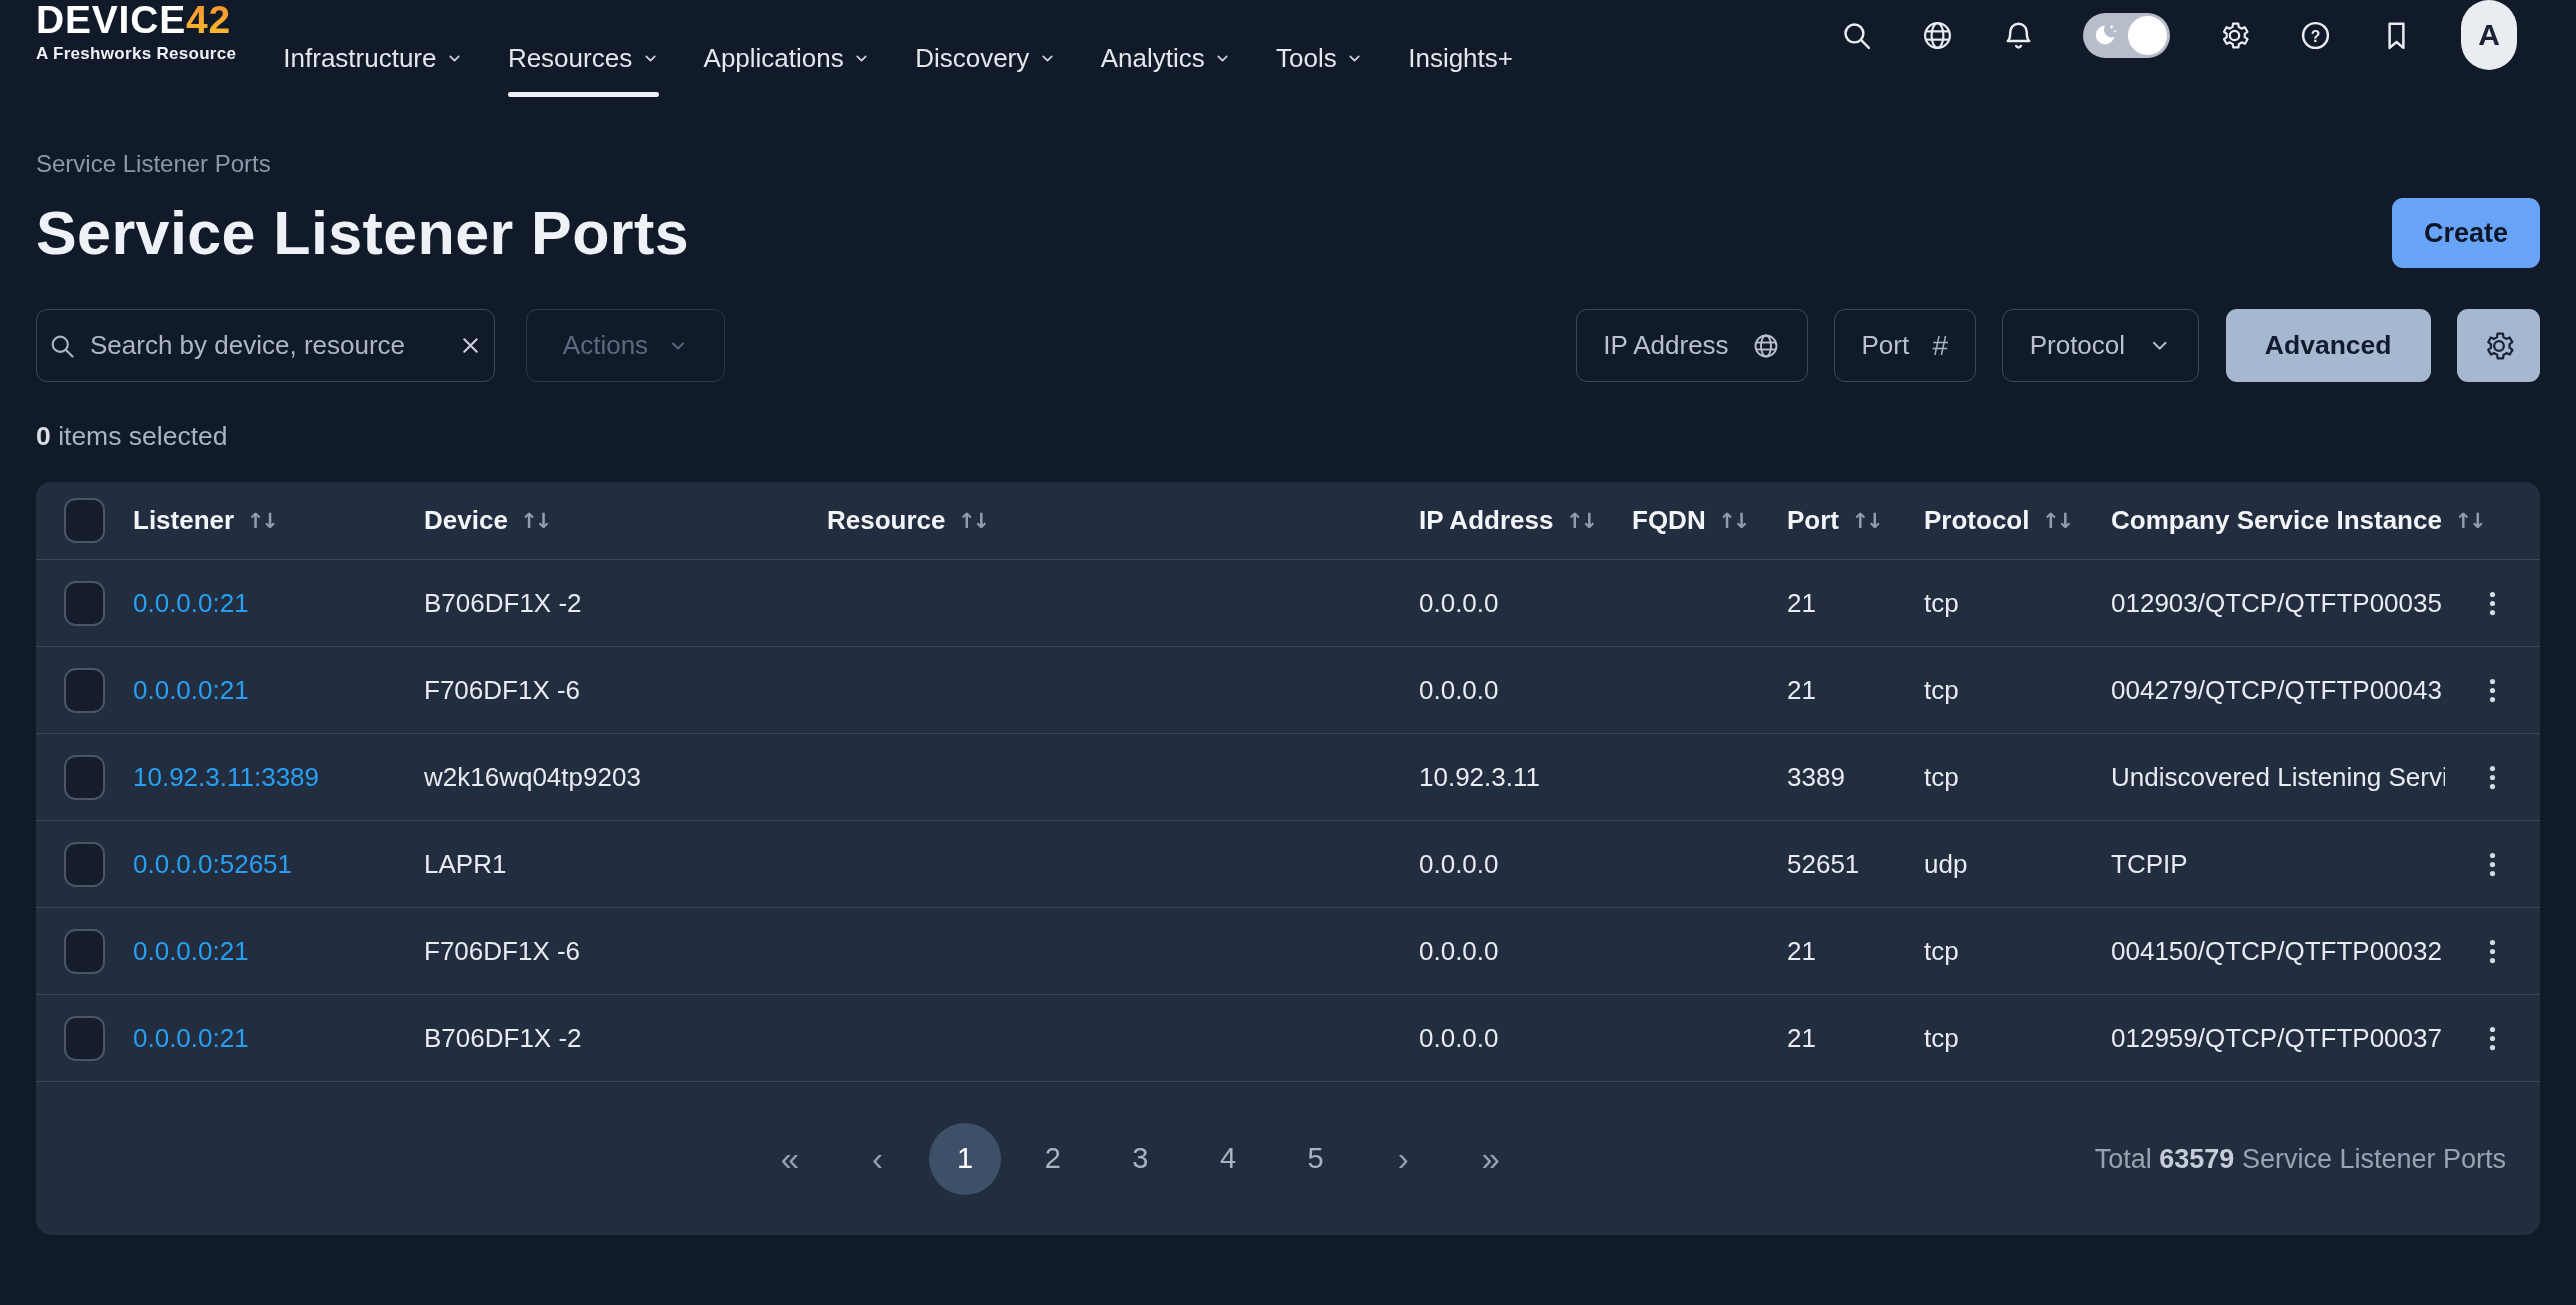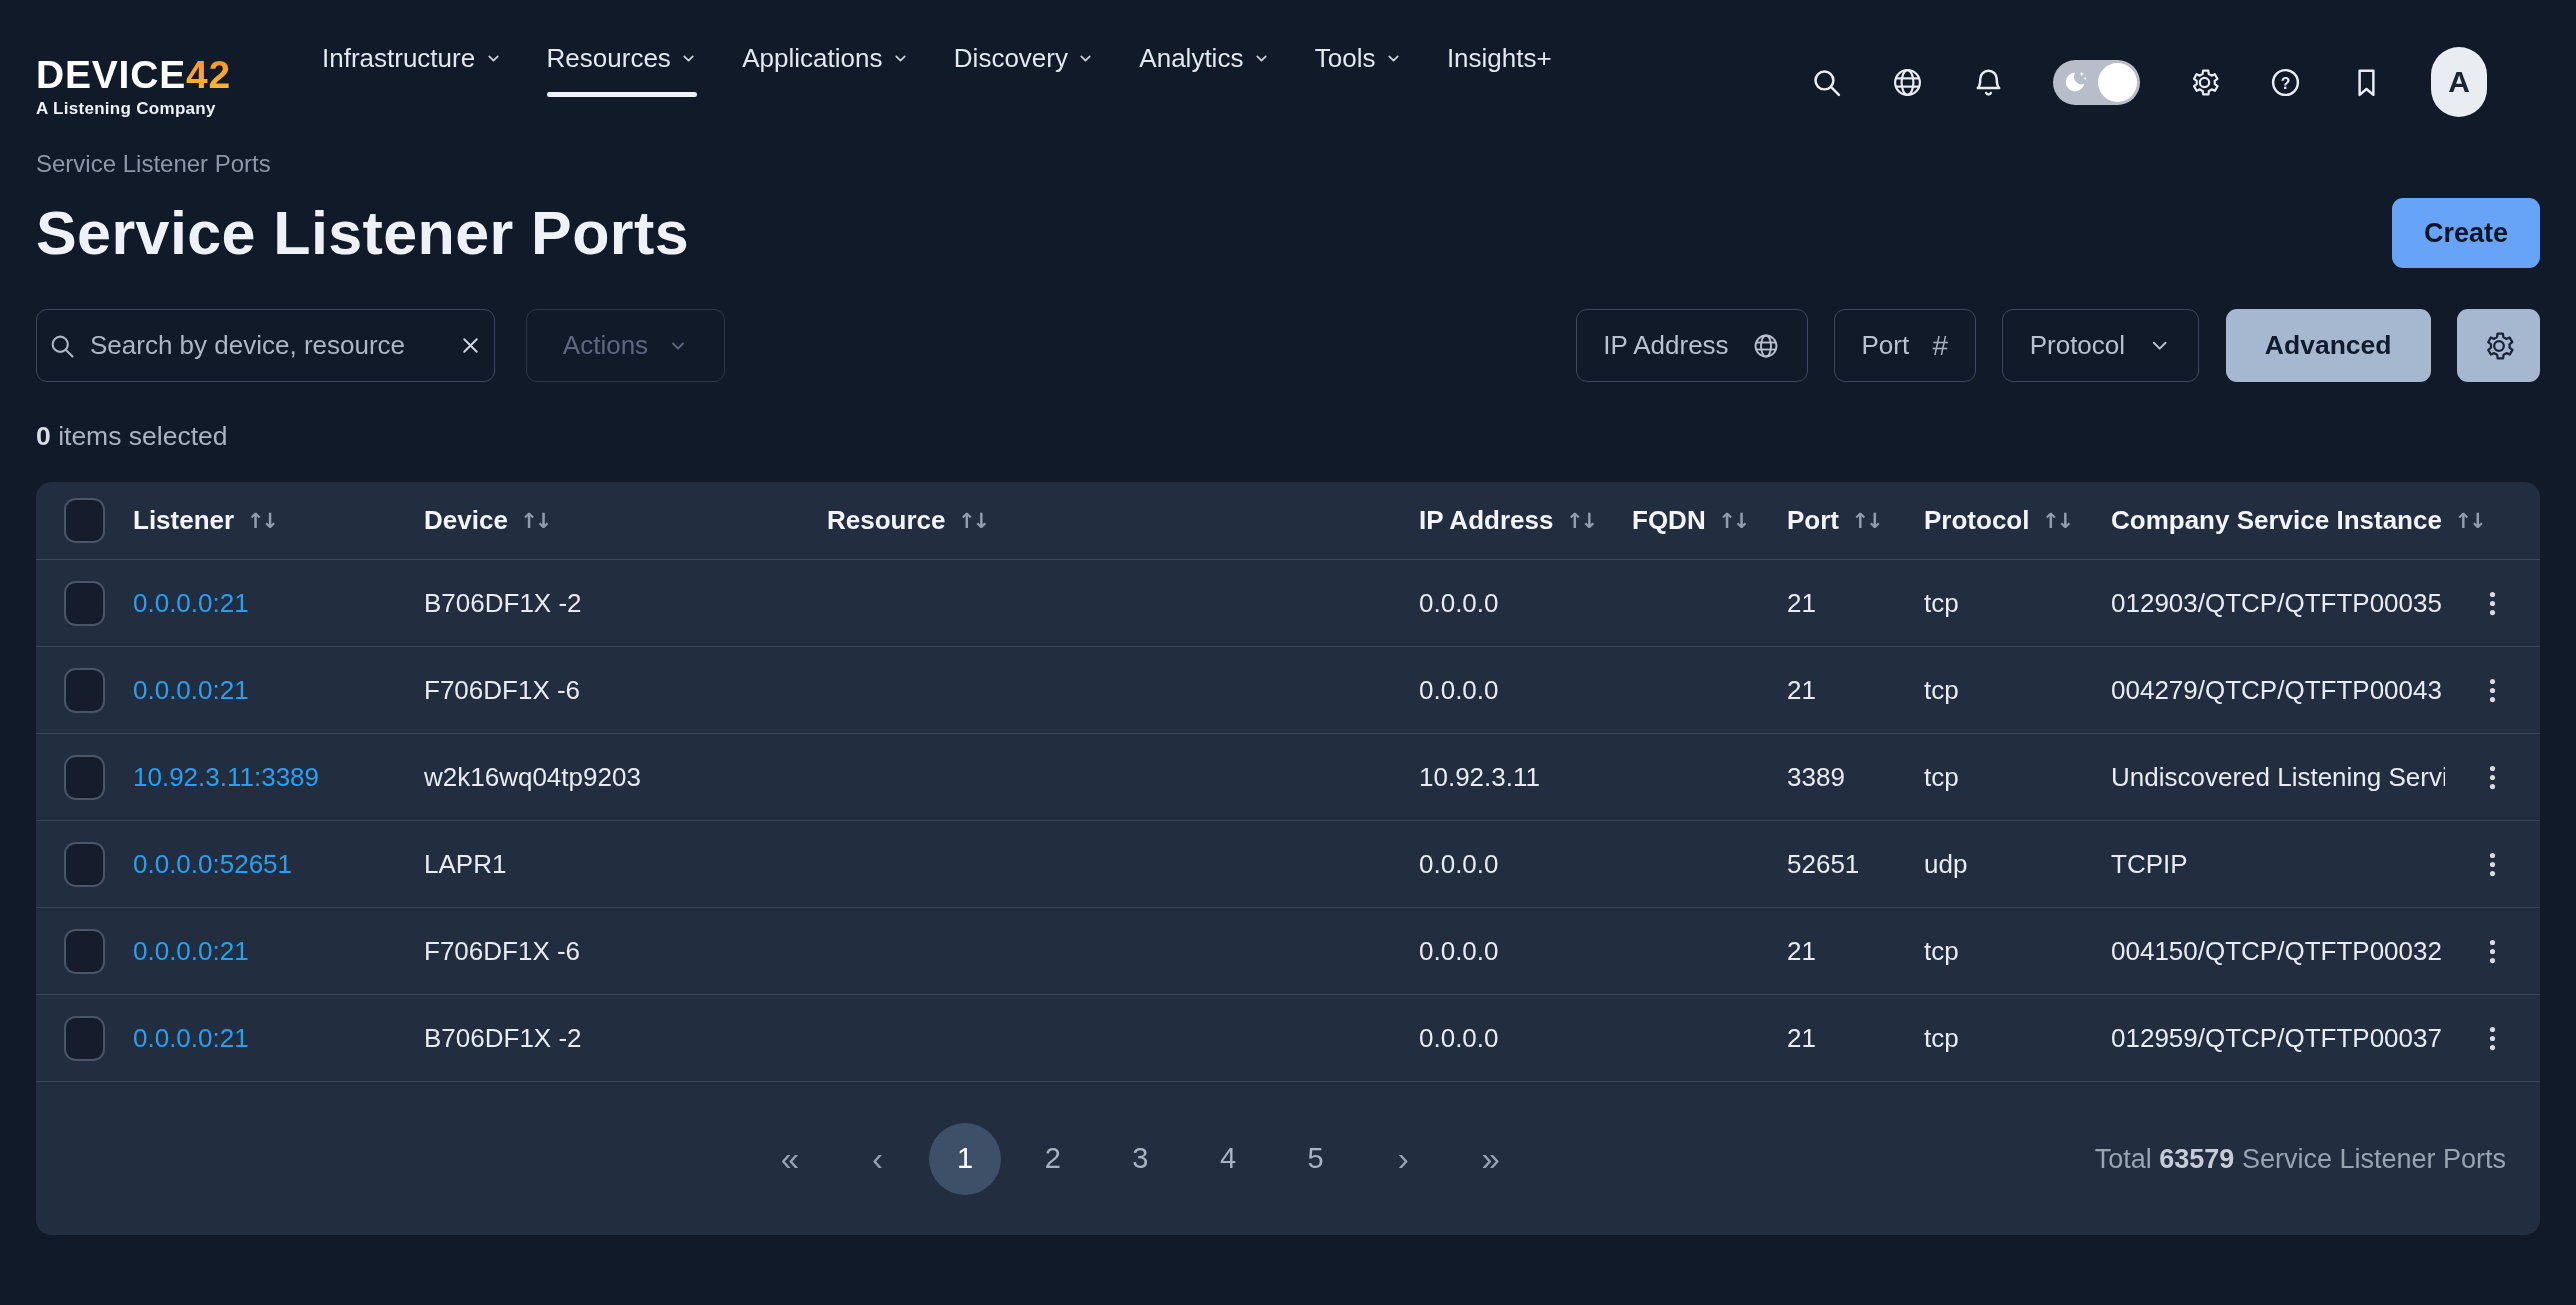--- a/index.html
+++ b/index.html
@@ -6,21 +6,21 @@
   html,body { width:2576px; height:1305px; }
   body {
     background:#111a29;
     font-family:"Liberation Sans","DejaVu Sans",sans-serif;
     color:#e8ebf1;
     overflow:hidden;
   }
   svg { display:block; }
 
   
-  .topbar { height:117px; display:flex; align-items:flex-end; padding:0 89px 0 36px;gap:44px; }
+  .topbar { height:117px; display:flex; align-items:flex-start; padding:0 59px 0 36px; }
   .logo-block { display:flex; flex-direction:column; line-height:1; }
   .logo-text { font-size:39px; font-weight:800; letter-spacing:0.8px; color:#ffffff; white-space:nowrap; }
   .logo-accent { background:linear-gradient(180deg,#f68d2e,#fbc02d); -webkit-background-clip:text; background-clip:text; color:transparent; }
   .tagline { font-size:17px; font-weight:700; color:#eef1f6; margin-top:6.2px; letter-spacing:0.3px; }
 
   .nav { display:flex; gap:45px; margin-left:47px; height:117px; align-items:center; }
   .nav-item { position:relative; display:flex; align-items:center; gap:9.4px; height:117px; font-size:26px; color:#e3e7ee; cursor:pointer; white-space:nowrap; }
   .nav-item .chev { color:#cdd3dd; }
   .nav-item.active::after { content:""; position:absolute; left:0; right:0; bottom:20px; height:4.7px; border-radius:2.3px; background:#eef1f6; }
 
@@ -82,21 +82,21 @@
   .pg.active { background:#3d5067; color:#ffffff; }
   .total { position:absolute; right:34px; top:50%; transform:translateY(-50%); font-size:27px; color:#99a3b2; white-space:nowrap; }
   .total b { color:#c6cdd8; }
 </style>
 </head>
 <body>
 
 <header class="topbar">
   <div class="logo-block">
     <div class="logo-text"><span>DEVICE</span><span class="logo-accent">42</span></div>
-    <div class="tagline">A Listening Company</div>
+    <div class="tagline">A Freshworks Resource</div>
   </div>
 
   <nav class="nav">
     <div class="nav-item">
       <span>Infrastructure</span>
       <span class="chev">
           <svg width="17" height="17" viewBox="0 0 24 24" fill="none" stroke="currentColor" stroke-width="2.4" stroke-linecap="round" stroke-linejoin="round">
             <polyline points="6 9 12 15 18 9"></polyline>
           </svg>
         </span>

